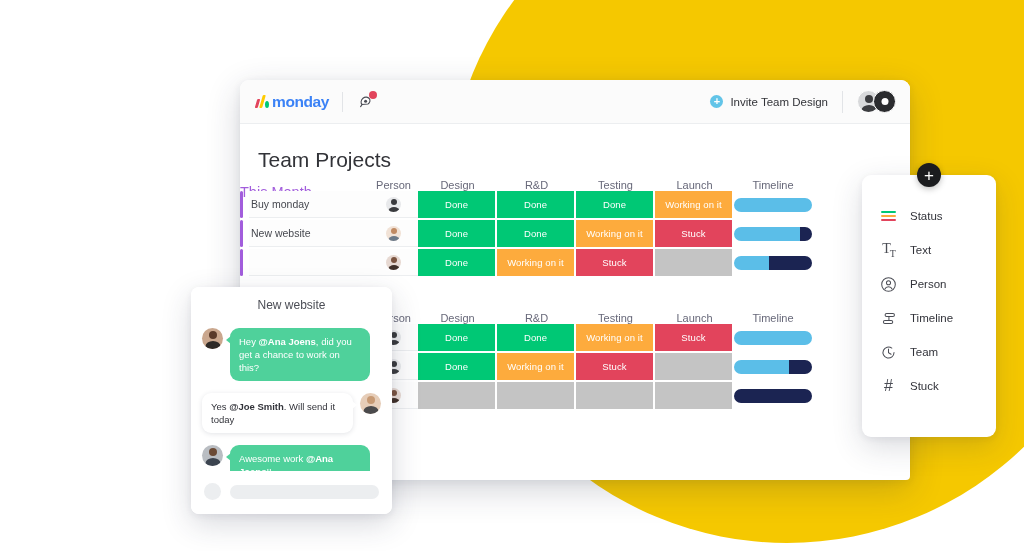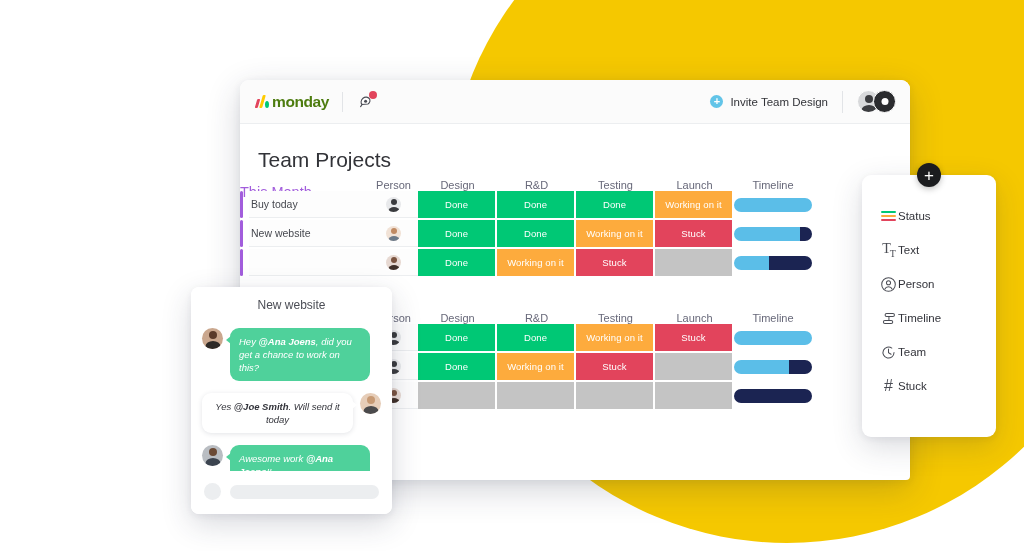--- a/index.html
+++ b/index.html
@@ -36,21 +36,21 @@
     border-bottom: 1px solid #eceef0;
     display: flex; align-items: center;
     padding: 0 14px 0 16px;
   }
   .logo-wrap { display: flex; align-items: center; gap: 3px; }
   .logo-mark { display: flex; align-items: flex-end; gap: 1.5px; height: 13px; }
   .logo-mark i { display: block; width: 3px; border-radius: 1px; transform: skewX(-16deg); }
   .logo-mark i.r { height: 9px;  background: #E2445C; }
   .logo-mark i.y { height: 13px; background: #FFCB00; }
   .logo-mark i.g { height: 7px;  background: #00C875; border-radius: 50%; width: 4px; transform:none; }
-  .logo-text { font-size: 15.5px; font-weight: 700; color: #4d7c0f; letter-spacing: -.4px; }
+  .logo-text { font-size: 15.5px; font-weight: 700; color: #3b82f6; letter-spacing: -.4px; }
   .topbar-div { width: 1px; height: 20px; background: #e2e4e7; margin: 0 13px; }
   .bell { position: relative; width: 20px; height: 20px; }
   .bell svg { display:block; }
   .bell .dot {
     position: absolute; right: -1px; top: -1px;
     width: 8px; height: 8px; border-radius: 50%;
     background: #E2445C;
   }
   .topbar-right { margin-left: auto; display: flex; align-items: center; }
   .invite {
@@ -161,21 +161,21 @@
   }
   .chat-card .pointer {
     position: absolute; left: 103px; top: -6px;
     width: 14px; height: 14px; background: #fff; transform: rotate(45deg);
   }
   .chat-head {
     text-align: center; font-size: 12px; color: #4b4d55;
     padding: 11px 0 10px 0; position: relative; z-index: 2; background: #fff;
   }
   .chat-msgs { padding: 6px 11px 0 11px; }
-  .msg { display: flex; align-items: flex-start; margin-bottom: 12px; font-style: italic; }
+  .msg { display: flex; align-items: flex-start; margin-bottom: 12px; }
   .msg .mava {
     width: 21px; height: 21px; border-radius: 50%; flex: 0 0 21px;
     position: relative; overflow: hidden;
   }
   .msg .mava::after {
     content:""; position:absolute; left:50%; top:3px;
     width:8px; height:8px; border-radius:50%; transform:translateX(-50%);
   }
   .msg .mava::before {
     content:""; position:absolute; left:50%; bottom:-3px;
@@ -197,21 +197,21 @@
   }
   .bubble.white {
     background: #fff; color: #32333a; margin-right: 7px;
     box-shadow: 0 1px 5px rgba(40,45,70,.13);
   }
   .bubble.white::after {
     content:""; position:absolute; right:-4px; top:8px;
     border-top:4px solid transparent; border-bottom:4px solid transparent;
     border-left:5px solid #fff;
   }
-  .msg.right { justify-content: flex-start; text-align: center; }
+  .msg.right { justify-content: flex-start; }
   .bubble b { font-weight: 700; }
   .chat-foot {
     position: absolute; left: 0; bottom: 0; width: 100%;
     padding: 12px 13px 14px 13px; display: flex; align-items: center; gap: 9px;
     background: #fff;
   }
   .chat-foot .fava { width: 17px; height: 17px; border-radius: 50%; background: #eceef0; flex:0 0 17px; }
   .chat-foot .finput { flex: 1; height: 14px; border-radius: 7px; background: #eceef0; }
 
   
@@ -227,21 +227,21 @@
   .add-col-btn {
     position: absolute; left: 50%; top: -12px; transform: translateX(-50%);
     width: 24px; height: 24px; border-radius: 50%;
     background: #1b1c1f; color: #fff;
     display: flex; align-items: center; justify-content: center;
     font-size: 17px; line-height: 1; font-weight: 400;
     box-shadow: 0 2px 6px rgba(0,0,0,.25);
     cursor: pointer;
   }
   .cm-item {
-    display: flex; align-items: center; gap: 0;
+    display: flex; align-items: center; gap: 12px;
     height: 34px; padding-left: 17px; cursor: pointer;
   }
   .cm-ic { width: 19px; height: 19px; display:flex; align-items:center; justify-content:center; color:#4b4d55; flex:0 0 19px; }
   .cm-label { font-size: 11.5px; color: #32333a; }
 
   .ic-status { display:flex; flex-direction:column; gap:2px; width:15px; }
   .ic-status i { display:block; height:2px; border-radius:1px; }
   .ic-status i:nth-child(1){ background:#00C875; width:15px; }
   .ic-status i:nth-child(2){ background:#FDAB3D; width:15px; }
   .ic-status i:nth-child(3){ background:#E2445C; width:15px; }
@@ -299,21 +299,21 @@
             <span style="width:129px"></span>
             <span class="c" style="width:49px">Person</span>
             <span class="c" style="width:79px">Design</span>
             <span class="c" style="width:79px">R&amp;D</span>
             <span class="c" style="width:79px">Testing</span>
             <span class="c" style="width:79px">Launch</span>
             <span class="c" style="width:78px">Timeline</span>
           </div>
           <div class="row">
             <span class="gi"></span>
-            <span class="name-cell">Buy today</span>
+            <span class="name-cell">Buy monday</span>
             <span class="person-cell">
               <span class="p-ava dark"></span>
             </span>
             <span class="st done">Done</span>
             <span class="st done">Done</span>
             <span class="st done">Done</span>
             <span class="st working">Working on it</span>
             <span class="tl">
               <span class="bar">
                 <i class="blue" style="width:100%"></i>

